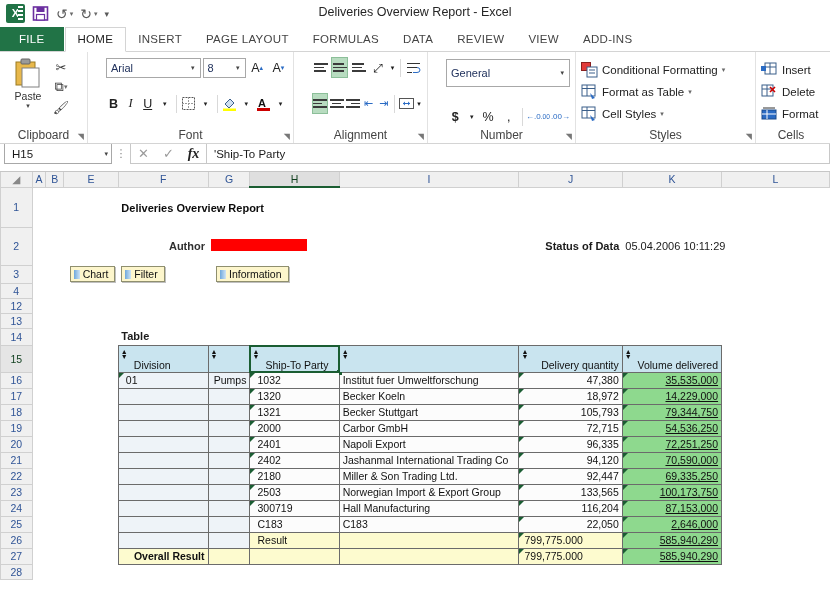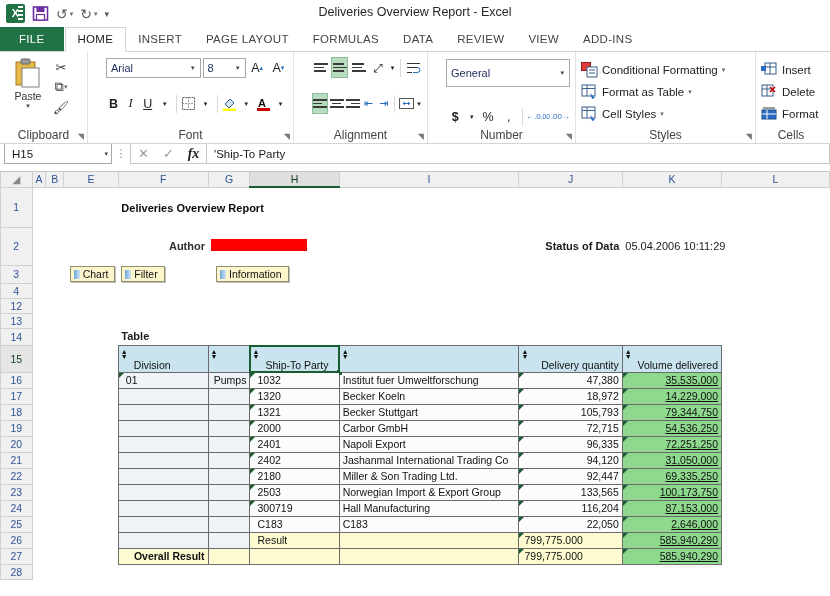--- a/index.html
+++ b/index.html
@@ -655,21 +655,21 @@
     <tr>
       <td class="rowhdr">21</td>
       <td class="cell bg"></td>
       <td class="cell bg"></td>
       <td class="cell bg"></td>
       <td class="dcell"></td>
       <td class="dcell"></td>
       <td class="dcell w relcell"><span class="tri"></span><span style="padding-left:4px">2402</span></td>
       <td class="dcell w">Jashanmal International Trading Co</td>
       <td class="dcell num relcell"><span class="tri"></span><span>94,120</span></td>
-      <td class="dcell green relcell"><span class="tri"></span><span>31,050,000</span></td>
+      <td class="dcell green relcell"><span class="tri"></span><span>70,590,000</span></td>
       <td class="cell bg"></td>
     </tr>
     <tr>
       <td class="rowhdr">22</td>
       <td class="cell bg"></td>
       <td class="cell bg"></td>
       <td class="cell bg"></td>
       <td class="dcell"></td>
       <td class="dcell"></td>
       <td class="dcell w relcell"><span class="tri"></span><span style="padding-left:4px">2180</span></td>

